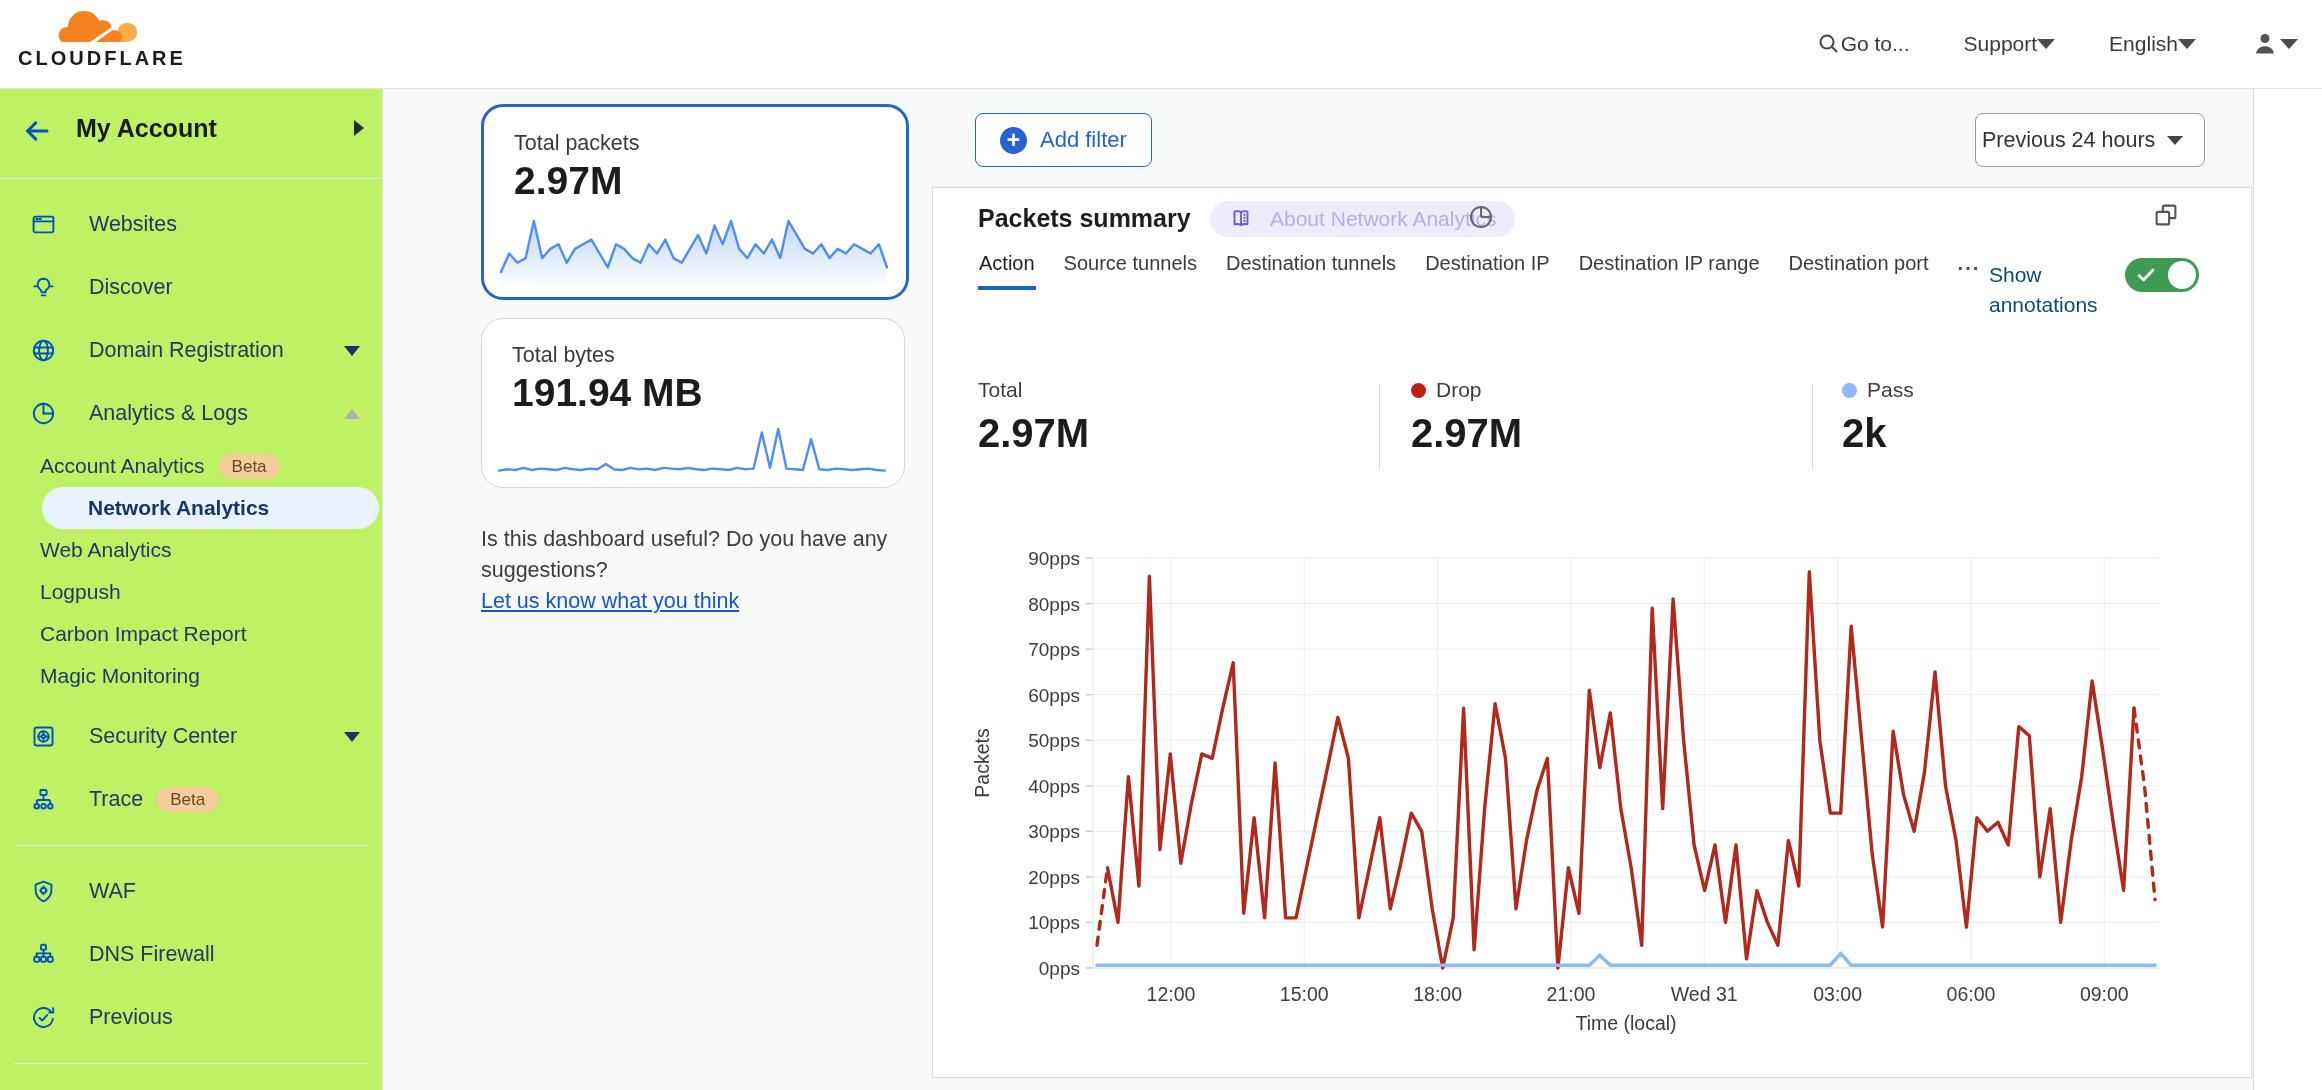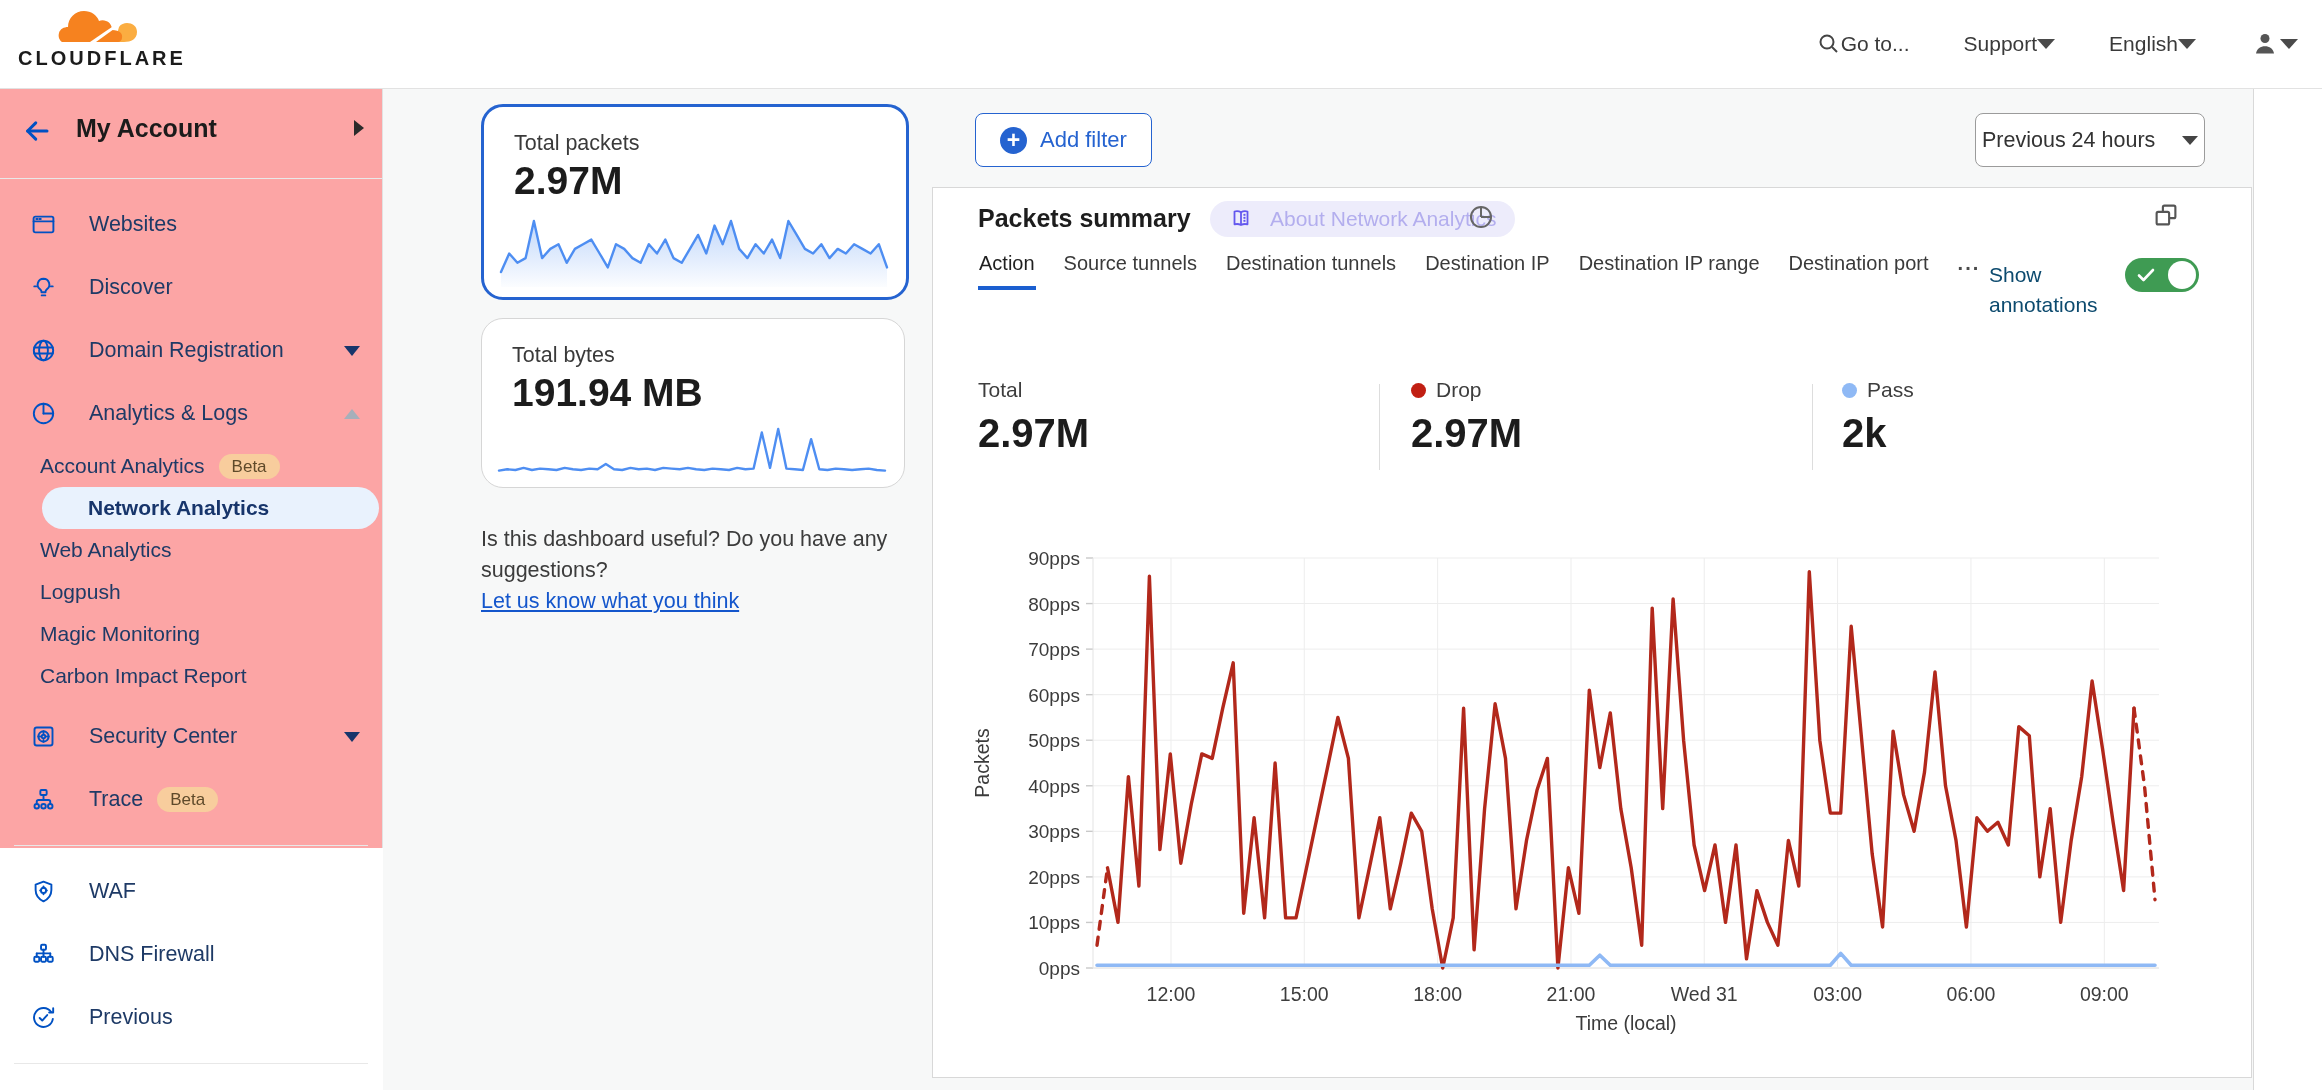--- a/index.html
+++ b/index.html
@@ -10,21 +10,21 @@
   .topbar{position:absolute;left:0;top:0;width:2322px;height:88px;background:#fff;
           border-bottom:1px solid #e2e2e2;z-index:6;}
   .brand{position:absolute;left:18px;top:6px;width:168px;text-align:center;}
   .brand-word{font-size:20px;font-weight:700;letter-spacing:3px;color:#1b1b1b;margin-top:1px;}
   .topnav{position:absolute;right:24px;top:0;height:88px;display:flex;align-items:center;gap:54px;}
   .topnav .tn-item{display:flex;align-items:center;font-size:21px;color:#3a3a3a;cursor:pointer;}
   .tri{width:0;height:0;border-left:9px solid transparent;border-right:9px solid transparent;
        border-top:10px solid #4a4a4a;display:inline-block;}
   .tri.small{border-left-width:8px;border-right-width:8px;border-top-width:9px;}
   
-  .sidebar{position:absolute;left:0;top:88px;width:382px;height:760px;background:#fca5a5;
+  .sidebar{position:absolute;left:0;top:88px;width:382px;height:1002px;background:#bef264;
            border-right:1px solid #e2e2e2;z-index:5;}
   .side-head{height:90px;border-bottom:1px solid #e8e8e8;position:relative;}
   .back-arrow{position:absolute;left:22px;top:28px;cursor:pointer;}
   .side-head-label{position:absolute;left:76px;top:26px;font-size:25px;font-weight:700;color:#1b1b1b;}
   .side-head-chevron{position:absolute;right:18px;top:32px;width:0;height:0;
       border-top:8px solid transparent;border-bottom:8px solid transparent;border-left:10px solid #2b2b2b;}
   #side-nav{padding-top:14px;}
   .s-item{height:63px;display:flex;align-items:center;padding-left:30px;position:relative;cursor:pointer;}
   .s-item .s-lb{margin-left:32px;font-size:21.5px;color:#1e3a66;}
   .s-sub{height:42px;display:flex;align-items:center;padding-left:40px;font-size:21px;color:#1e3a66;cursor:pointer;position:relative;}
@@ -53,21 +53,21 @@
             line-height:31px;z-index:2;}
   .feedback a{color:#1456cc;text-decoration:underline;cursor:pointer;}
   
   .add-filter{position:absolute;left:975px;top:113px;height:54px;padding:0 24px;background:#fff;
       border:1px solid #2563d0;border-radius:8px;color:#2563d0;font-size:22px;display:flex;
       align-items:center;gap:13px;cursor:pointer;z-index:3;}
   .plus-disc{width:27px;height:27px;border-radius:50%;background:#2563d0;color:#fff;display:flex;
       align-items:center;justify-content:center;font-size:23px;font-weight:700;line-height:1;}
   .range-btn{position:absolute;left:1975px;top:113px;width:230px;height:54px;background:#fff;
       border:1px solid #9b9b9b;border-radius:8px;font-size:21.5px;color:#333;display:flex;
-      align-items:center;justify-content:space-between;gap:12px;cursor:pointer;z-index:3;}
+      align-items:center;justify-content:flex-start;gap:12px;cursor:pointer;z-index:3;}
   .range-btn .tri{border-top-color:#444;}
   
   .panel{position:absolute;left:932px;top:187px;width:1318px;height:889px;background:#fff;
          border:1px solid #d8d8d8;z-index:2;}
   .p-title{position:absolute;left:45px;top:16px;font-size:25px;font-weight:700;color:#1d1d1d;}
   .about-badge{position:absolute;left:277px;top:13px;height:36px;border-radius:18px;background:#edecfb;
       display:flex;align-items:center;gap:17px;padding:0 19px;cursor:pointer;}
   .about-badge span{font-size:21px;color:#b3aeee;}
   .pie-head-icon{position:absolute;left:534px;top:15px;cursor:pointer;}
   .expand-icon{position:absolute;left:1218px;top:12px;cursor:pointer;}
@@ -195,24 +195,24 @@
         <div class="s-sub active">
           <span>Network Analytics</span>
         </div>
         <div class="s-sub">
           <span>Web Analytics</span>
         </div>
         <div class="s-sub">
           <span>Logpush</span>
         </div>
         <div class="s-sub">
+          <span>Carbon Impact Report</span>
+        </div>
+        <div class="s-sub">
           <span>Magic Monitoring</span>
-        </div>
-        <div class="s-sub">
-          <span>Carbon Impact Report</span>
         </div>
         <div class="s-item" style="margin-top: 8px;">
           <span class="s-ic">
             <svg width="27" height="27" viewBox="0 0 24 24" fill="none" stroke="#0051c3" stroke-width="1.7" stroke-linecap="round" stroke-linejoin="round">
               <rect x="4" y="4" width="16" height="16" rx="2"></rect>
               <circle cx="12" cy="12" r="4.6"></circle>
               <circle cx="12" cy="12" r="1.6"></circle>
               <line x1="12" y1="7.4" x2="12" y2="9"></line>
               <line x1="12" y1="15" x2="12" y2="16.6"></line>
               <line x1="7.4" y1="12" x2="9" y2="12"></line>

